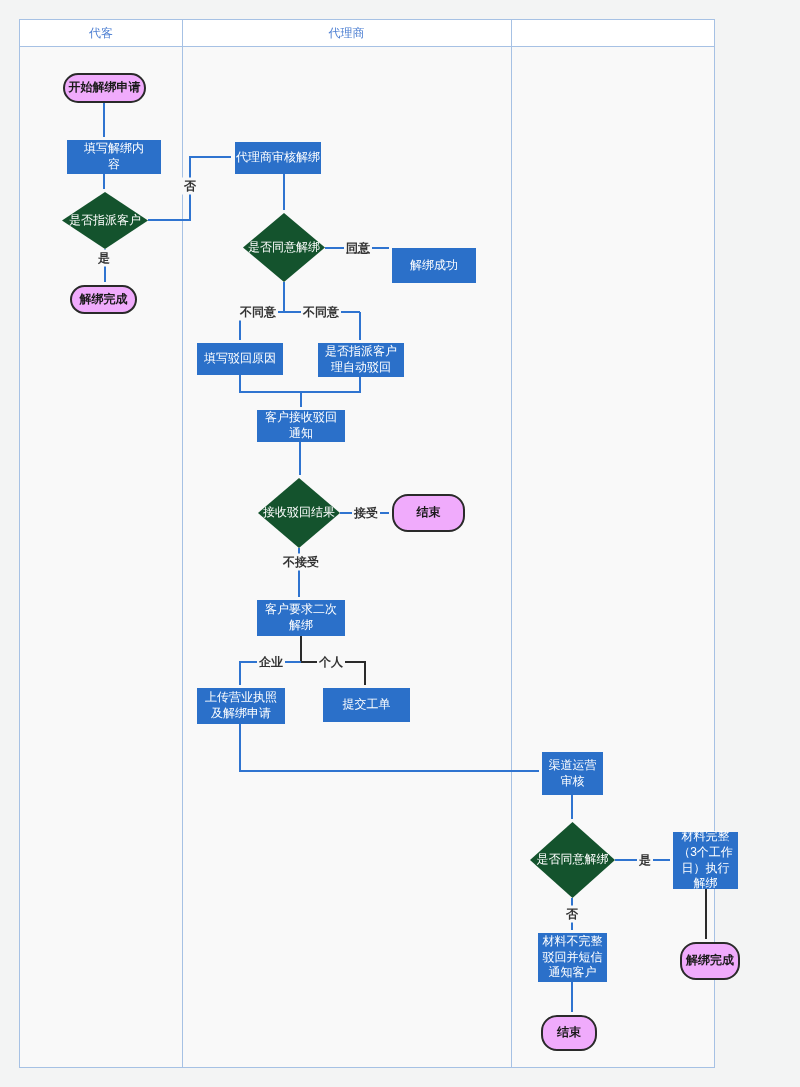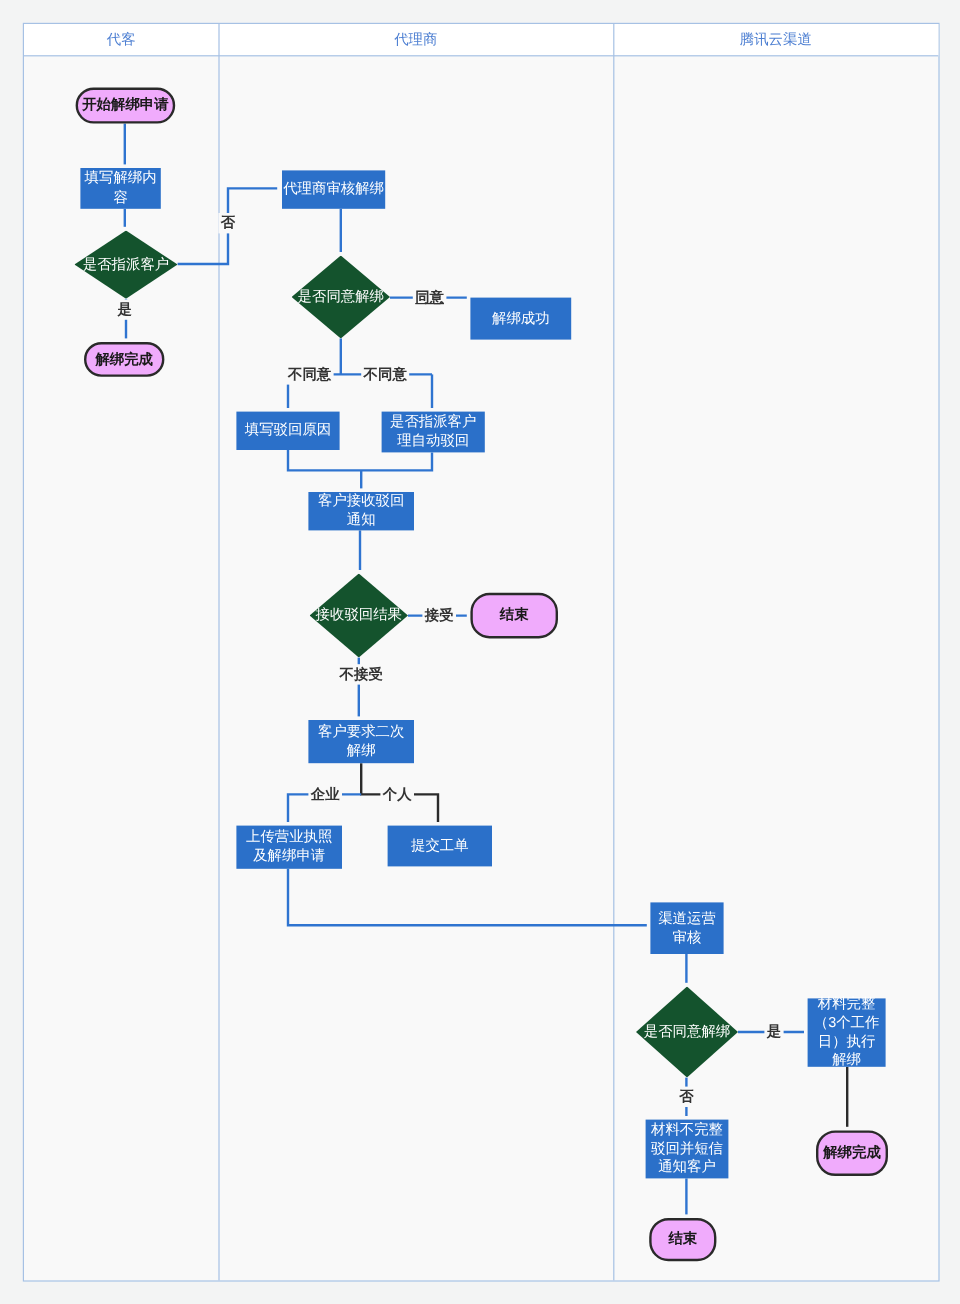--- a/index.html
+++ b/index.html
@@ -4,21 +4,21 @@
 <style>
   html,body{margin:0;padding:0;}
   body{
     width:800px;height:1087px;
     background:#f3f4f4;
     font-family:"Liberation Sans","DejaVu Sans",sans-serif;
     position:relative;overflow:hidden;
   }
   .page{position:absolute;left:0;top:0;width:800px;height:1087px;}
   .canvas{
-    position:absolute;left:19px;top:19px;width:764px;height:1049px;
+    position:absolute;left:19px;top:19px;width:696px;height:1049px;
     background:#f9f9f9;border:1px solid #a6c1e4;box-sizing:border-box;
   }
   .lane-header-row{
     position:absolute;left:0;top:0;width:100%;height:27px;
     background:#ffffff;border-bottom:1px solid #a6c1e4;box-sizing:border-box;
     display:flex;
   }
   .lane-header{
     display:flex;align-items:center;justify-content:center;
     font-size:12px;color:#4d7fd2;box-sizing:border-box;
@@ -55,21 +55,20 @@
 </style>
 </head>
 <body>
 
 <div class="page">
 
   <div class="canvas">
     <div class="lane-header-row">
       <div class="lane-header" style="width:162px;">代客</div>
       <div class="lane-header" style="width:329px;">代理商</div>
-      <div class="lane-header" style="flex:1;">腾讯云渠道</div>
     </div>
     <div class="lane-divider" style="left:162px;"></div>
     <div class="lane-divider" style="left:491px;"></div>
   </div>
 
   <svg class="edges" width="800" height="1087" viewBox="0 0 800 1087">
     <defs>
       <marker id="ab" markerUnits="userSpaceOnUse" markerWidth="11" markerHeight="11" refX="9" refY="5" orient="auto">
         <path d="M0,0 L10,5 L0,10 Z" fill="#2f74d0"></path>
       </marker>
@@ -96,21 +95,21 @@
     <path class="eb" d="M301,662 L240,662 L240,685" marker-end="url(#ab)"></path>
     <path class="eb" d="M240,724 L240,771 L539,771" marker-end="url(#ab)"></path>
     <path class="eb" d="M572,795 L572,819" marker-end="url(#ab)"></path>
     <path class="eb" d="M615,860 L670,860" marker-end="url(#ab)"></path>
     <path class="eb" d="M572,898 L572,930" marker-end="url(#ab)"></path>
     <path class="ed" d="M706,889 L706,939" marker-end="url(#ad)"></path>
     <path class="eb" d="M572,982 L572,1012" marker-end="url(#ab)"></path>
   </svg>
 
   <div class="term" style="left:63px;top:73px;width:83px;height:30px;">开始解绑申请</div>
-  <div class="node" style="left:67px;top:140px;width:67px;height:34px;">填写解绑内
+  <div class="node" style="left:67px;top:140px;width:94px;height:34px;">填写解绑内
 容</div>
   <div class="diamond" style="left:62px;top:192px;width:86px;height:57px;">是否指派客户</div>
   <div class="term" style="left:70px;top:285px;width:67px;height:29px;">解绑完成</div>
 
   <div class="node" style="left:235px;top:142px;width:86px;height:32px;">代理商审核解绑</div>
   <div class="diamond" style="left:243px;top:213px;width:82px;height:69px;">是否同意解绑</div>
   <div class="node" style="left:392px;top:248px;width:84px;height:35px;">解绑成功</div>
   <div class="node" style="left:197px;top:343px;width:86px;height:32px;">填写驳回原因</div>
   <div class="node" style="left:318px;top:343px;width:86px;height:34px;">是否指派客户
 理自动驳回</div>

